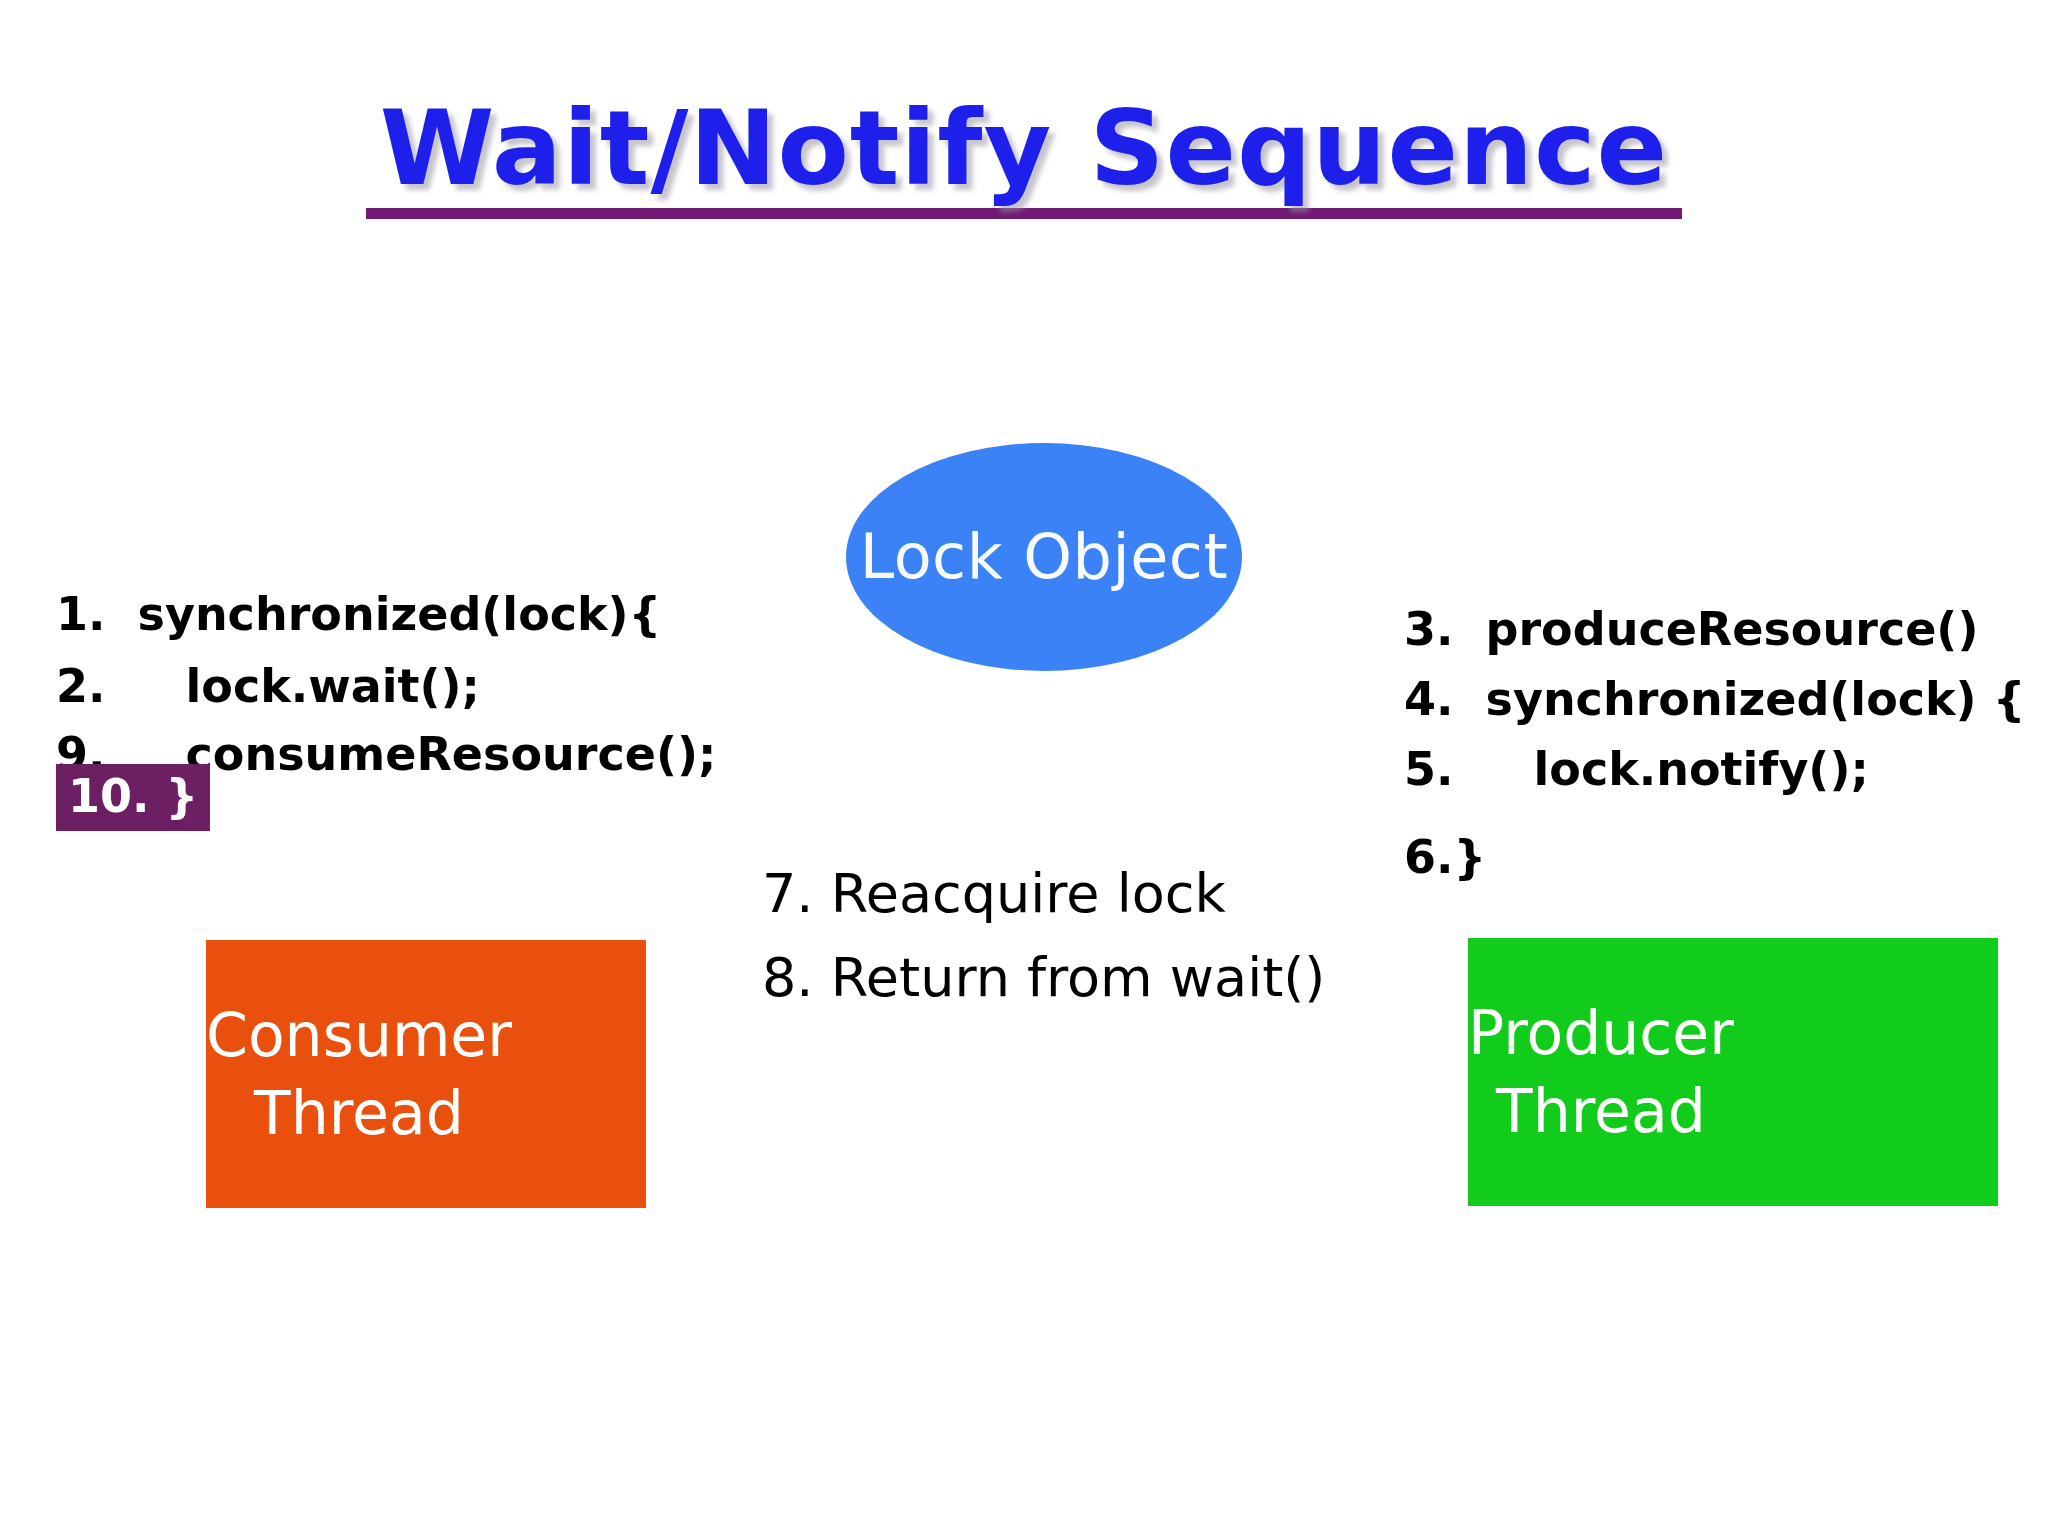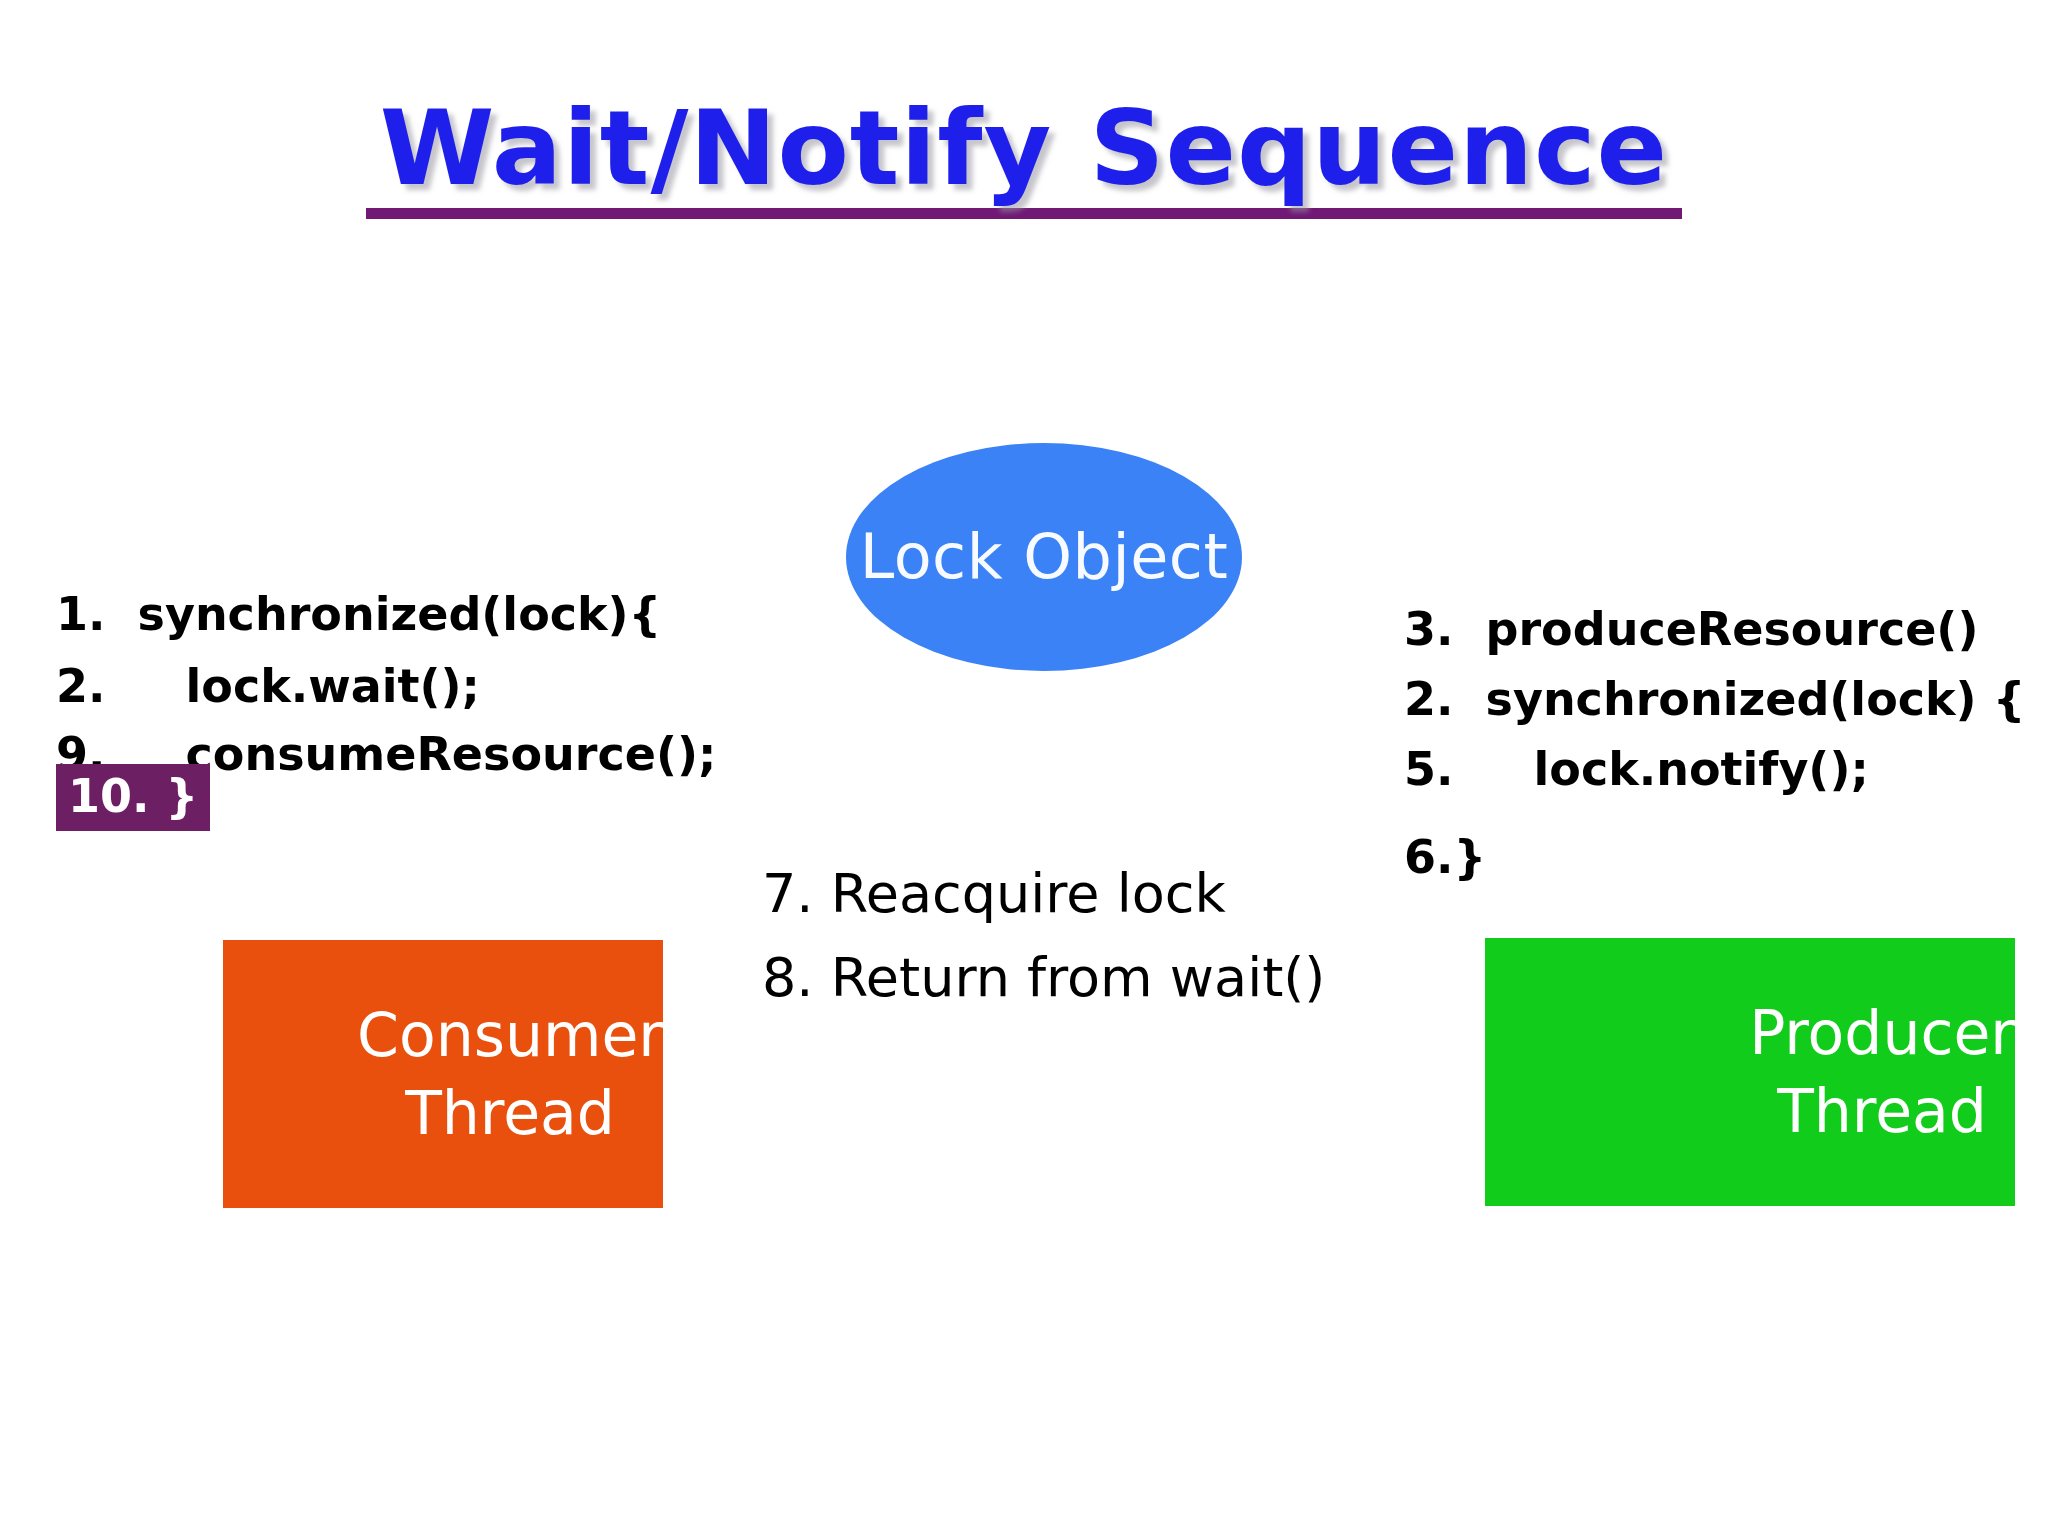--- a/index.html
+++ b/index.html
@@ -118,24 +118,23 @@
     line-height: 84px;
     color: #000000;
     white-space: pre;
   }
 
   
   .thread-box {
     position: absolute;
     display: flex;
     flex-direction: column;
-    align-items: flex-end;
+    align-items: flex-start;
     justify-content: center;
     text-align: center;
-    margin-left: 17px;
   }
   .thread-box-label {
     font-family: "DejaVu Sans", sans-serif;
     font-weight: normal;
     font-size: 60px;
     line-height: 78px;
     color: #ffffff;
     white-space: pre-line;
   }
   #consumer-thread-box {
@@ -170,21 +169,21 @@
     <div class="code-line">1.  synchronized(lock){</div>
     <div class="code-line">2.     lock.wait();</div>
     <div class="code-line">9.     consumeResource();</div>
     <div id="consumer-line-10-wrap">
       <span class="code-line highlighted">10. }</span>
     </div>
   </div>
 
   <div id="producer-steps">
     <div class="code-line">3.  produceResource()</div>
-    <div class="code-line">2.  synchronized(lock) {</div>
+    <div class="code-line">4.  synchronized(lock) {</div>
     <div class="code-line">5.     lock.notify();</div>
     <div class="code-line spaced">6.}</div>
   </div>
 
   <div id="center-notes">
     <div class="note-line">7. Reacquire lock</div>
     <div class="note-line">8. Return from wait()</div>
   </div>
 
   <div id="consumer-thread-box" class="thread-box">

